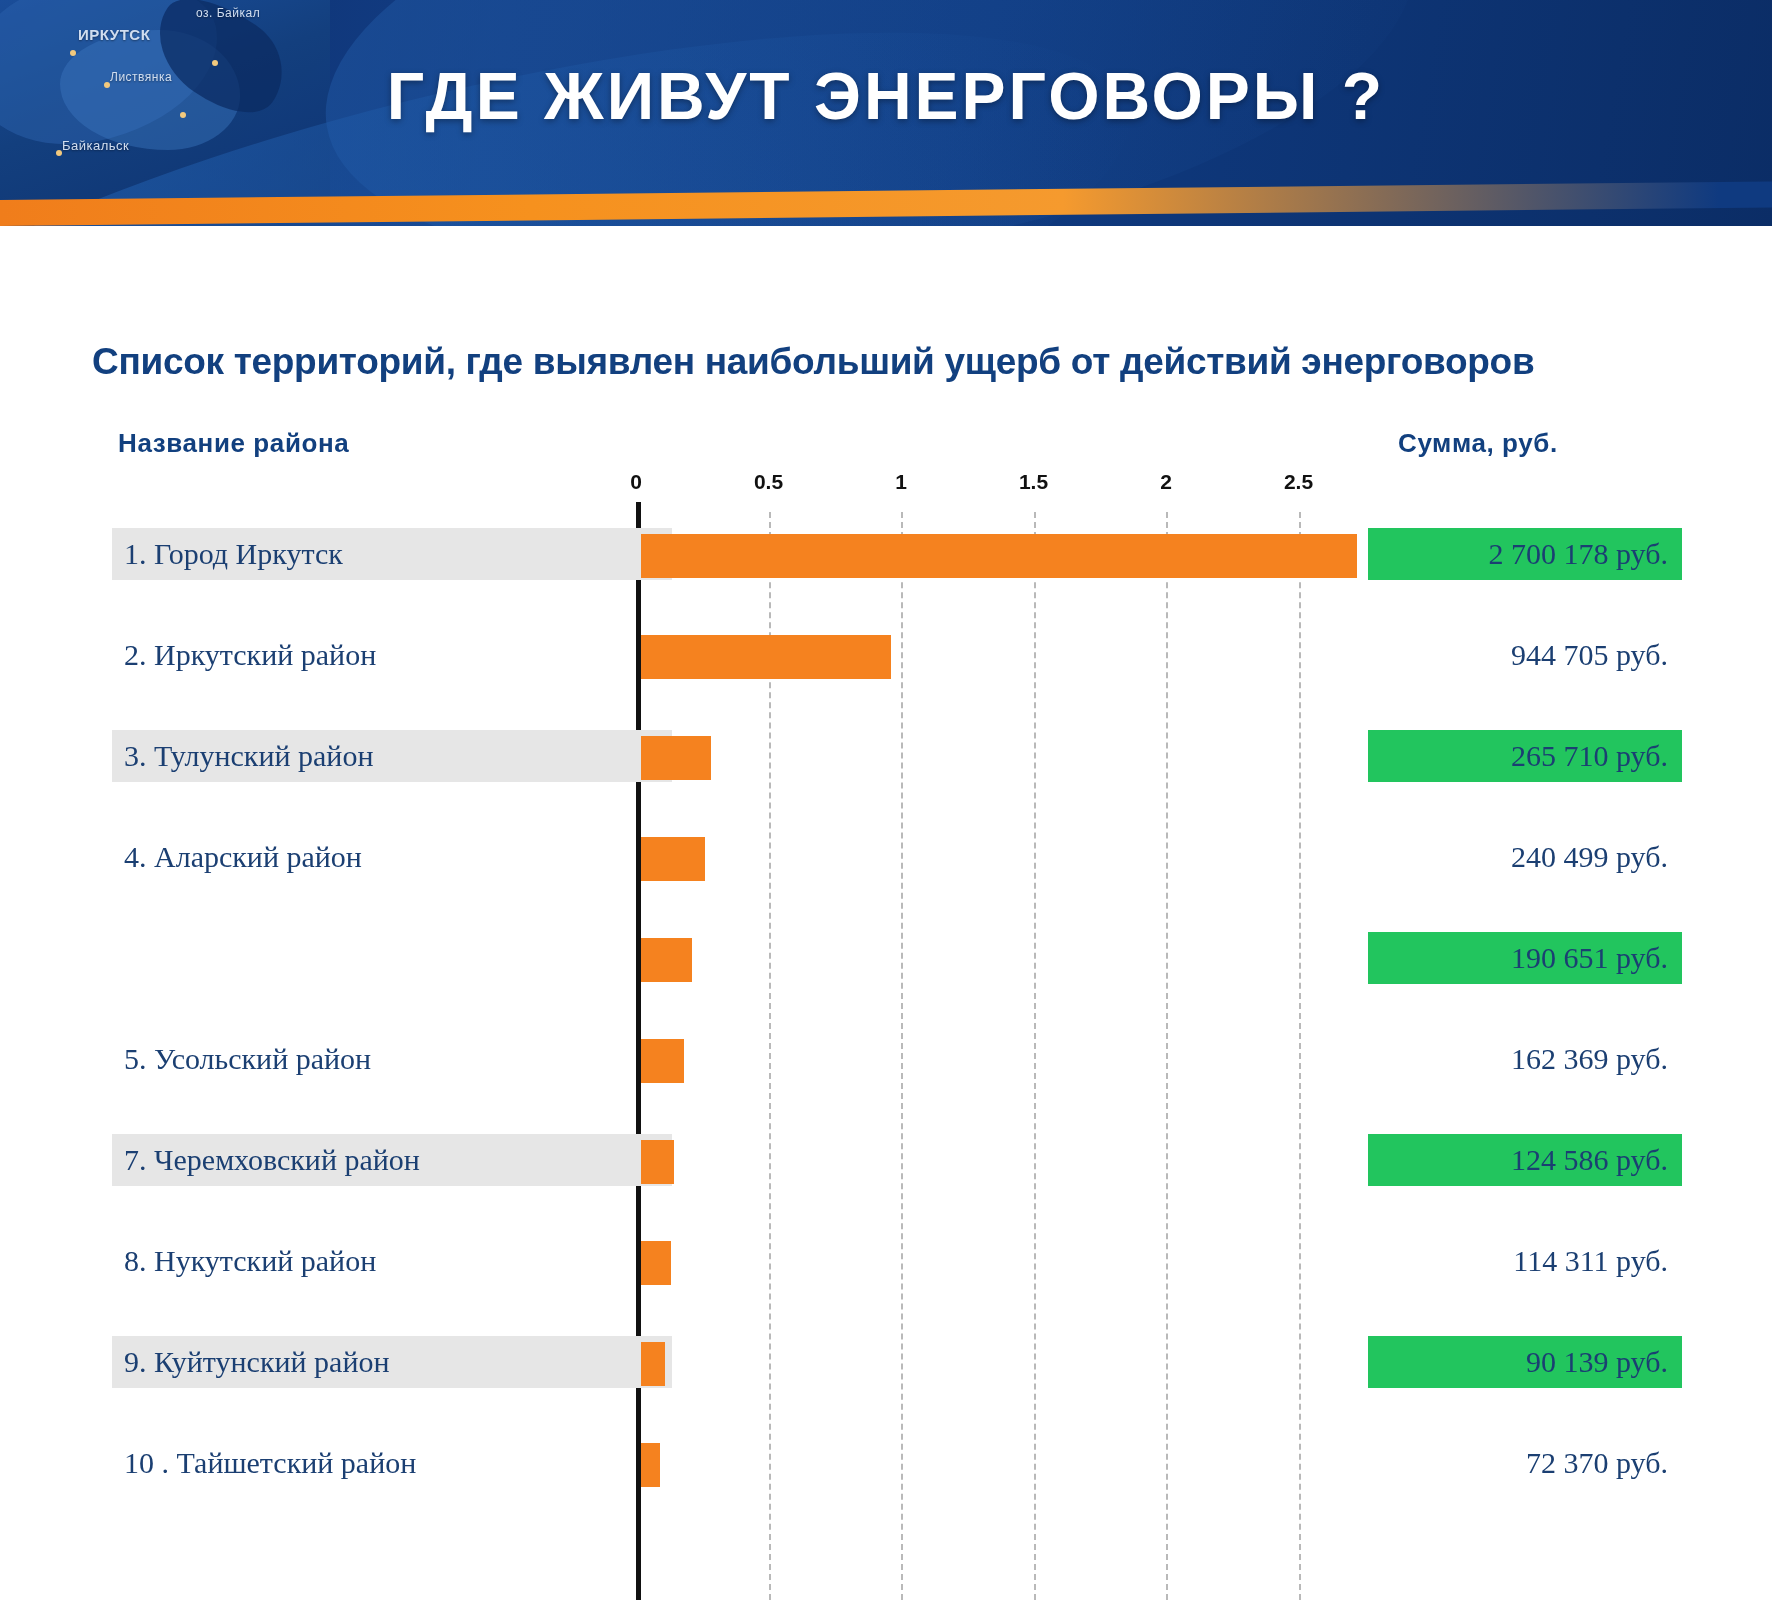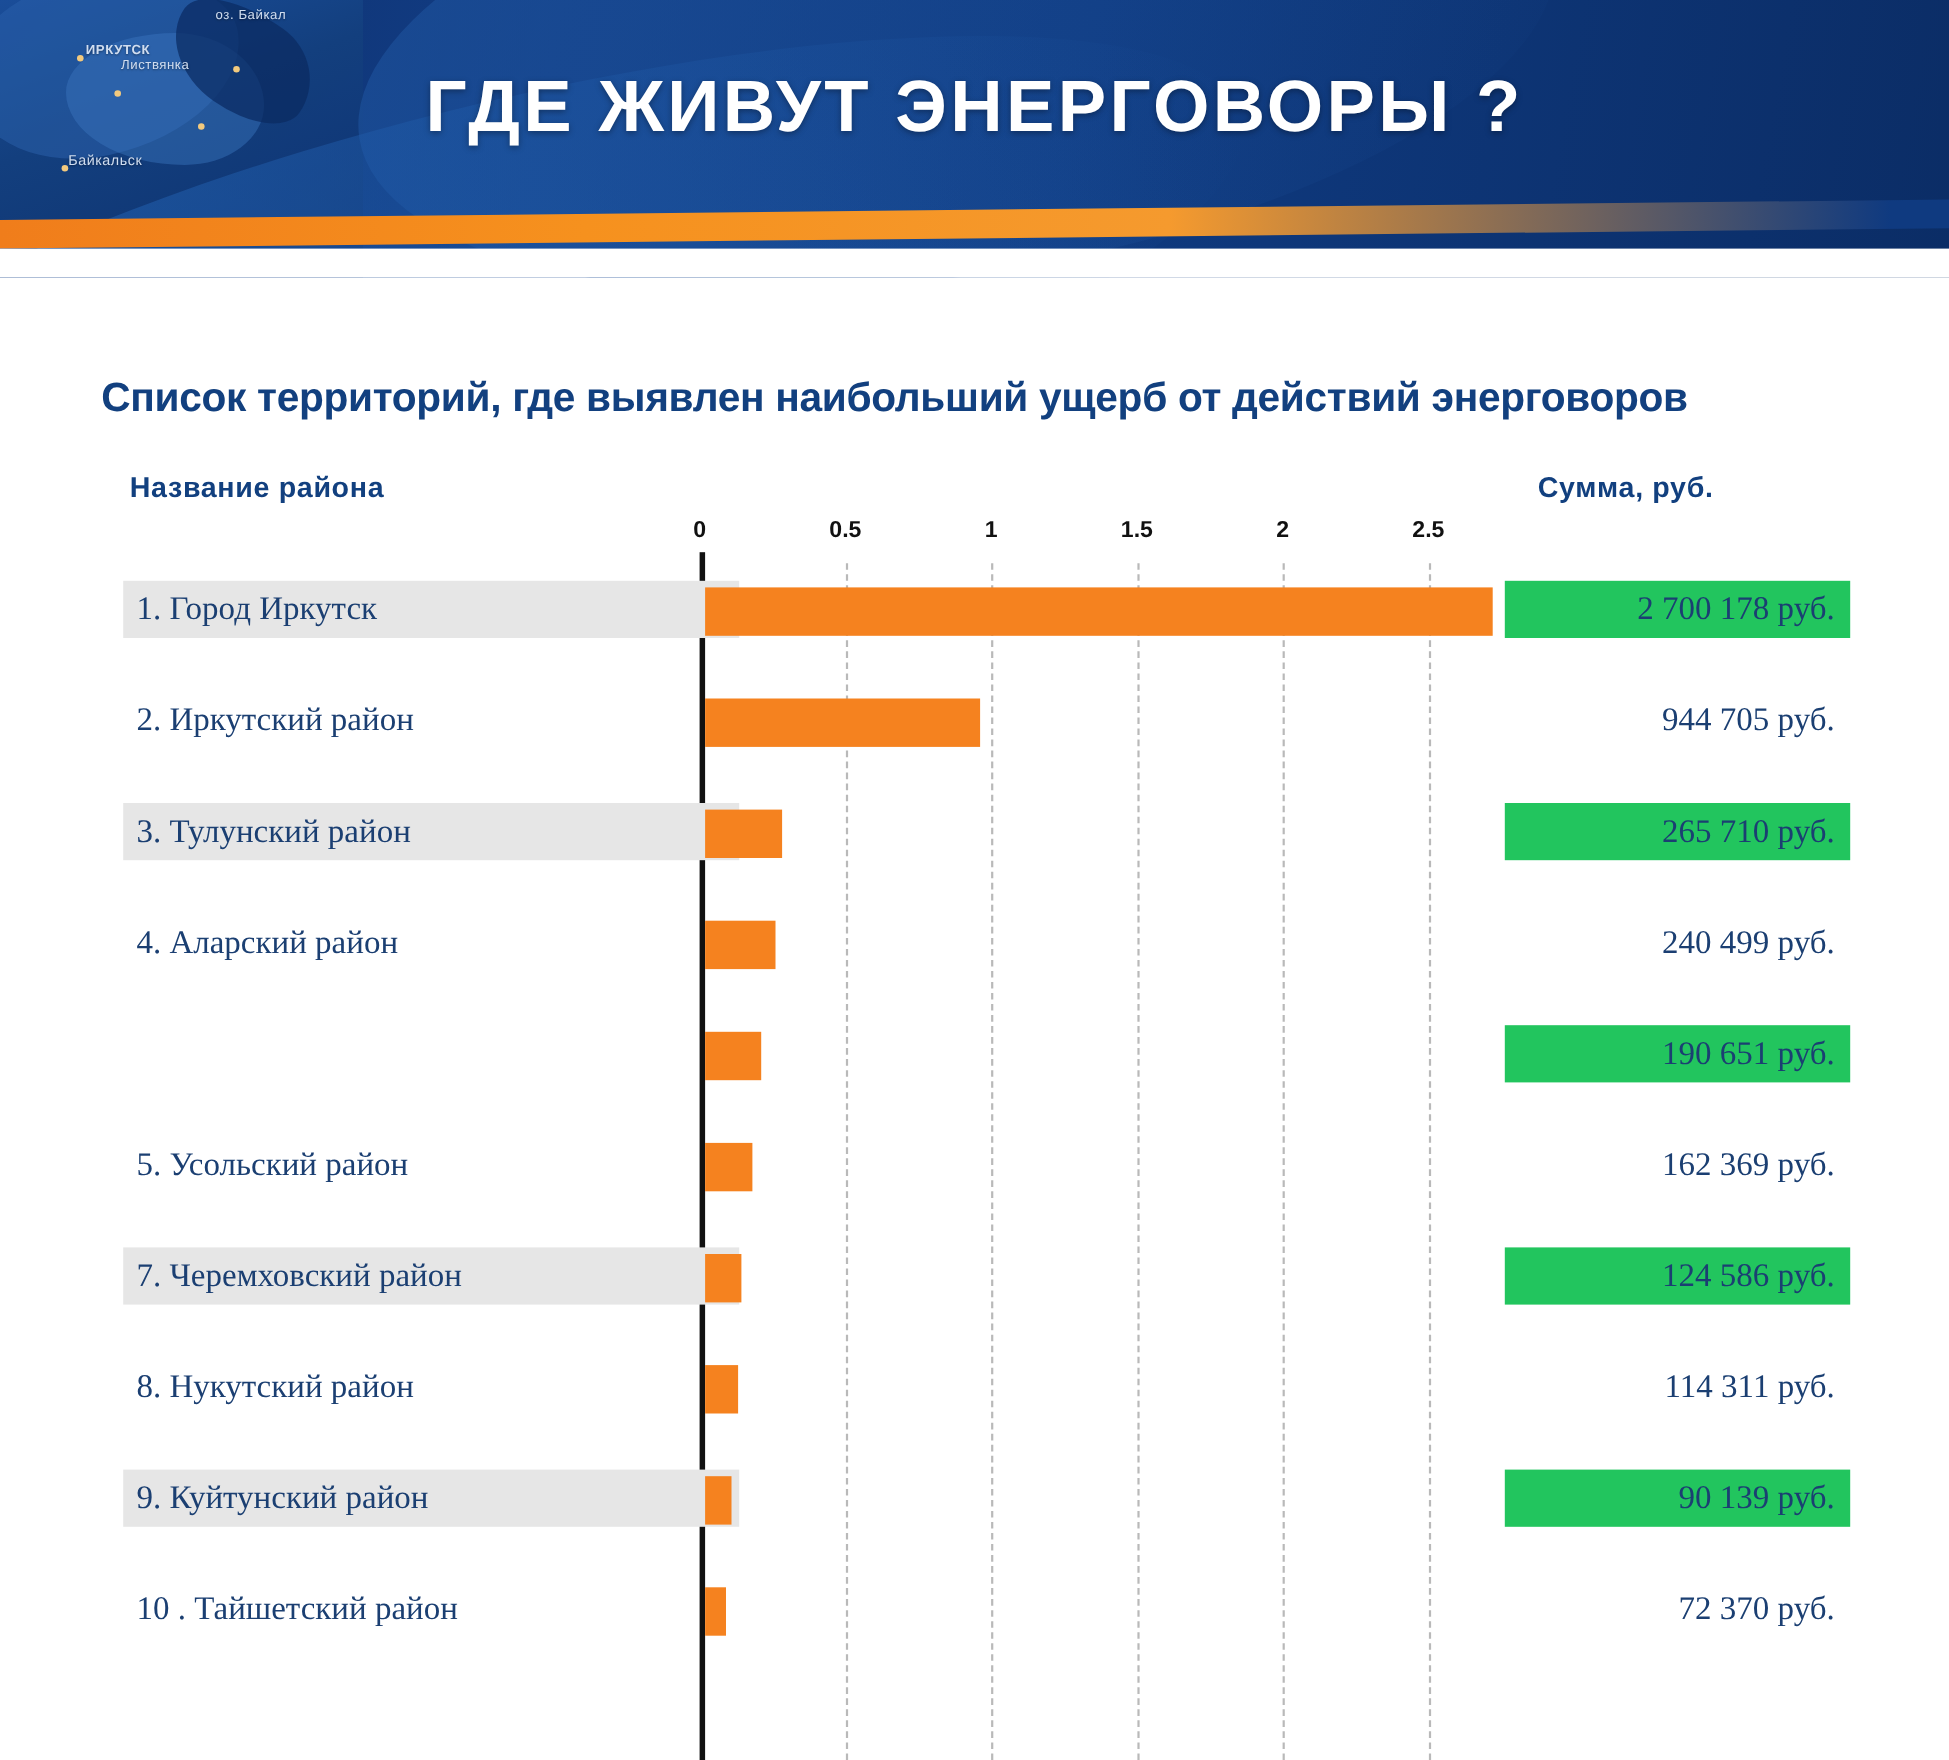--- a/index.html
+++ b/index.html
@@ -71,22 +71,22 @@
     border-radius: 60% 40% 50% 50% / 40% 60% 40% 60%;
   }
   .map-label {
     position: absolute;
     color: #dbe7f7;
     font-size: 13px;
     letter-spacing: 0.5px;
     font-family: "Liberation Sans", sans-serif;
     text-shadow: 0 1px 2px rgba(0,0,0,0.4);
   }
-  .map-label.l1 { left: 78px; top: 38px; font-weight: bold; font-size: 12px; }
-  .map-label.l2 { left: 110px; top: 52px; font-size: 12px; }
+  .map-label.l1 { left: 78px; top: 26px; font-weight: bold; font-size: 15px; }
+  .map-label.l2 { left: 110px; top: 70px; font-size: 12px; }
   .map-label.l3 { left: 62px; top: 138px; font-size: 13px; }
   .map-label.l4 { left: 196px; top: 6px; font-size: 12px; }
   .map-dot {
     position: absolute;
     width: 6px; height: 6px;
     background: #ffd27f;
     border-radius: 50%;
   }
   .map-dot.d1 { left: 70px; top: 50px; }
   .map-dot.d2 { left: 104px; top: 82px; }

